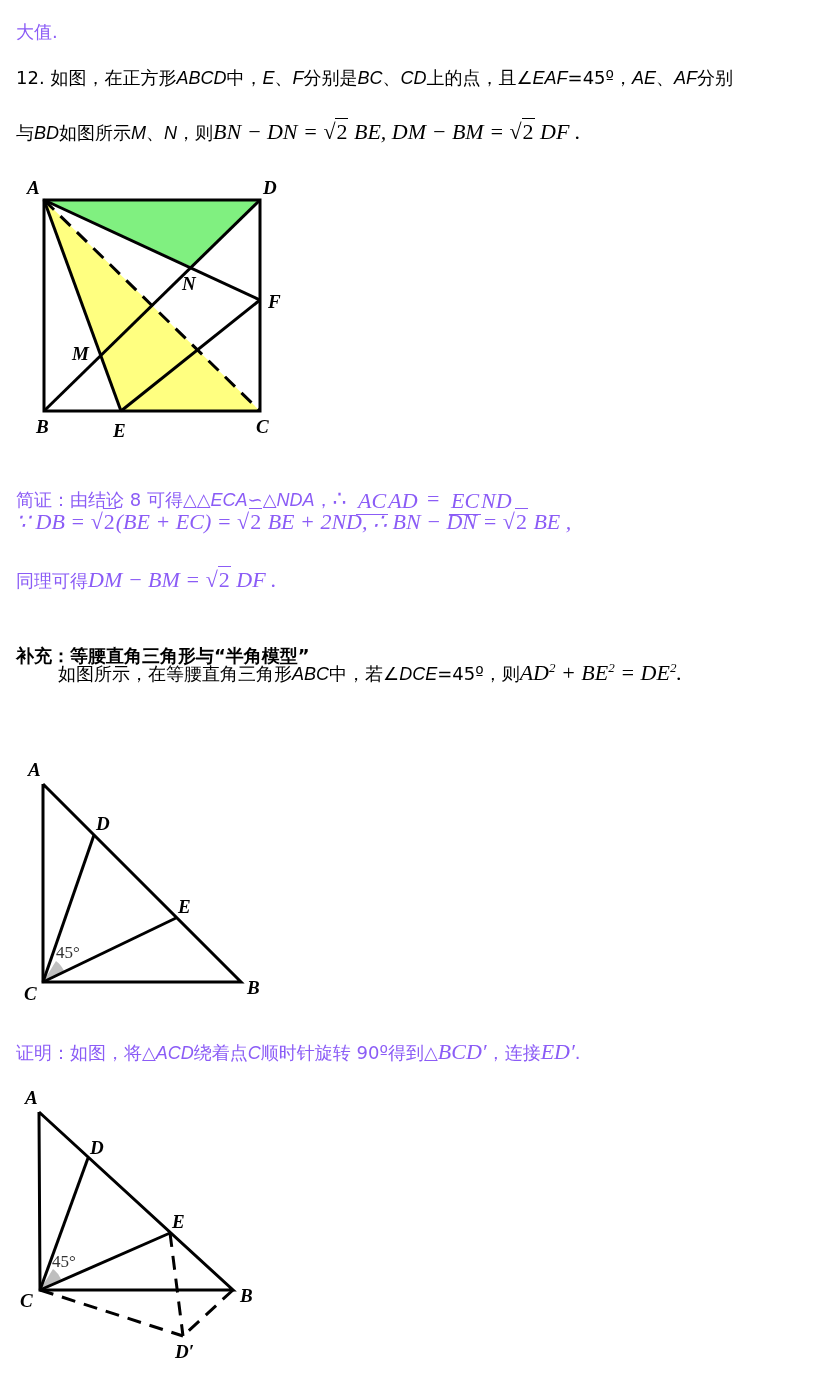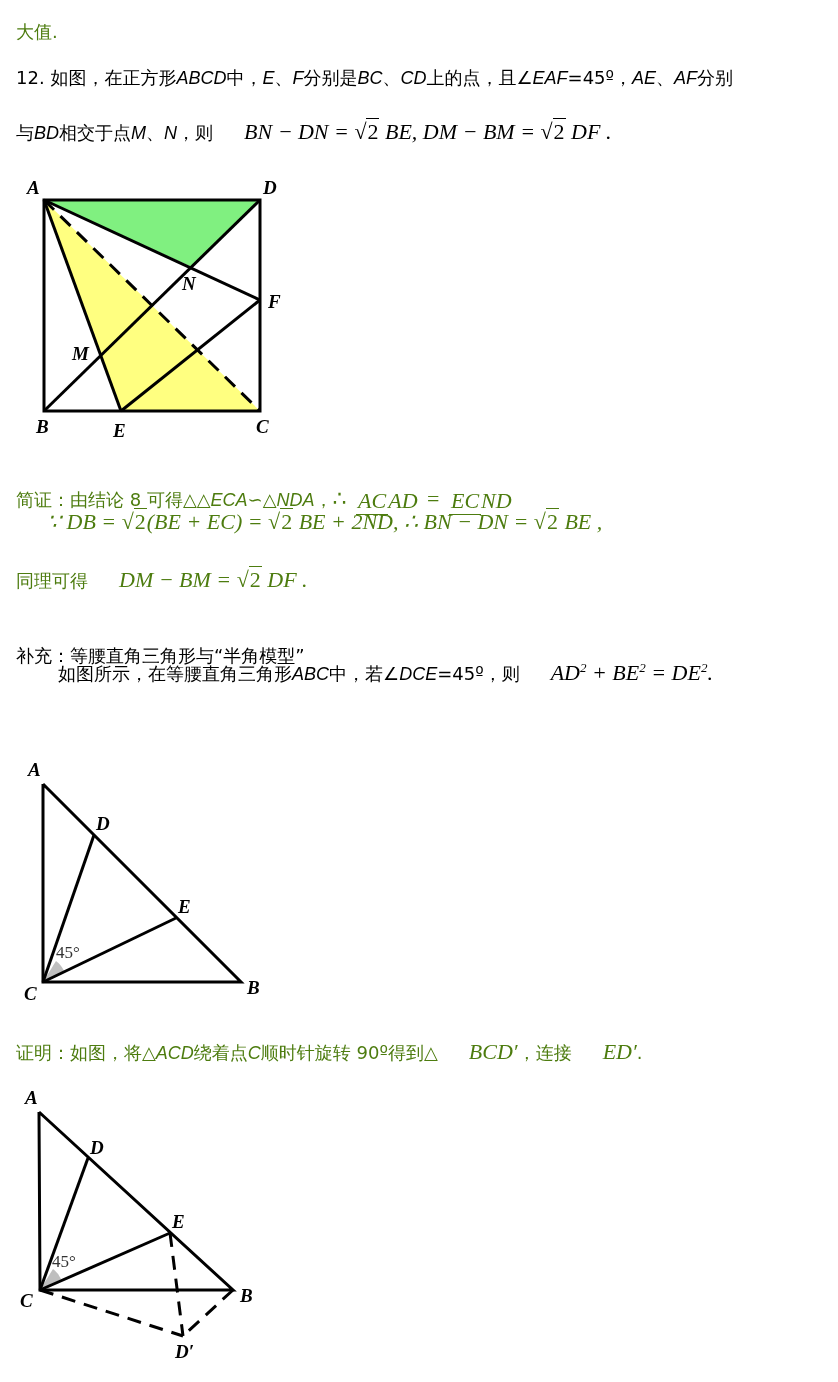--- a/index.html
+++ b/index.html
@@ -1,44 +1,44 @@
 <!DOCTYPE html>
 <html><head>
   <meta charset="utf-8">
   <style>
     html, body { margin: 0; padding: 0; background: #ffffff; }
     body { width: 838px; height: 1382px; position: relative; overflow: hidden;
            font-family: "DejaVu Sans", "Liberation Sans", sans-serif; color: #000; }
     .line { position: absolute; left: 16px; white-space: nowrap; font-size: 18px; line-height: 24px; }
-    .red { color: #4d7c0f; }
+    .red { color: #8b5cf6; }
     .it { font-style: italic; font-family: "Liberation Sans", sans-serif; }
-    .math { font-family: "Liberation Serif", "DejaVu Serif", serif; font-style: italic; font-size: 22px; margin-left: 31px; }
+    .math { font-family: "Liberation Serif", "DejaVu Serif", serif; font-style: italic; font-size: 22px; }
     .mathup { font-family: "Liberation Serif", "DejaVu Serif", serif; font-style: normal; font-size: 22px; }
-    .bold { font-weight: normal; }
+    .bold { font-weight: bold; }
     .frac { display: inline-flex; flex-direction: row; align-items: center; vertical-align: middle; margin: 0 4px; }
     .frac .num { border-bottom: 1px solid currentColor; padding: 0 2px; line-height: 26px; }
     .frac .den { line-height: 26px; }
     .sqrt { display: inline-block; }
     .sqrt .rad { border-top: 1px solid currentColor; padding: 0 1px; font-style: normal; }
     sup { font-size: 13px; }
     svg.fig { position: absolute; left: 0; }
     svg text { font-family: "Liberation Serif", "DejaVu Serif", serif; font-style: italic; font-weight: bold; font-size: 19px; }
   </style>
 </head>
 <body>
 
 <div class="line red" style="top:20px;">大值.</div>
 
 <div class="line" style="top:66px;">
   <span>12.</span>
   <span>如图，在正方形</span><span class="it">ABCD</span><span>中，</span><span class="it">E</span><span>、</span><span class="it">F</span><span>分别是</span><span class="it">BC</span><span>、</span><span class="it">CD</span><span>上的点，且∠</span><span class="it">EAF</span><span>=45º，</span><span class="it">AE</span><span>、</span><span class="it">AF</span><span>分别</span>
 </div>
 
 <div class="line" style="top:120px;">
-  <span>与</span><span class="it">BD</span><span>相交于点</span><span class="it">M</span><span>、</span><span class="it">N</span><span>，则</span><span class="math"><span>BN − DN = </span><span class="sqrt">√<span class="rad">2</span></span><span> BE, DM − BM = </span><span class="sqrt">√<span class="rad">2</span></span><span> DF .</span></span>
+  <span>与</span><span class="it">BD</span><span>如图所示</span><span class="it">M</span><span>、</span><span class="it">N</span><span>，则</span><span class="math"><span>BN − DN = </span><span class="sqrt">√<span class="rad">2</span></span><span> BE, DM − BM = </span><span class="sqrt">√<span class="rad">2</span></span><span> DF .</span></span>
 </div>
 
 <svg class="fig" style="top:0;" width="300" height="450" viewBox="0 0 300 450">
   <polygon points="44,200 260,200 192,267" fill="#80f080"></polygon>
   <polygon points="44,200 121,411 260,411" fill="#ffff80"></polygon>
   <g stroke="#000" stroke-width="3" fill="none">
     <rect x="44" y="200" width="216" height="211"></rect>
     <line x1="44" y1="200" x2="121" y2="411"></line>
     <line x1="44" y1="200" x2="260" y2="300"></line>
     <line x1="44" y1="411" x2="260" y2="200"></line>

